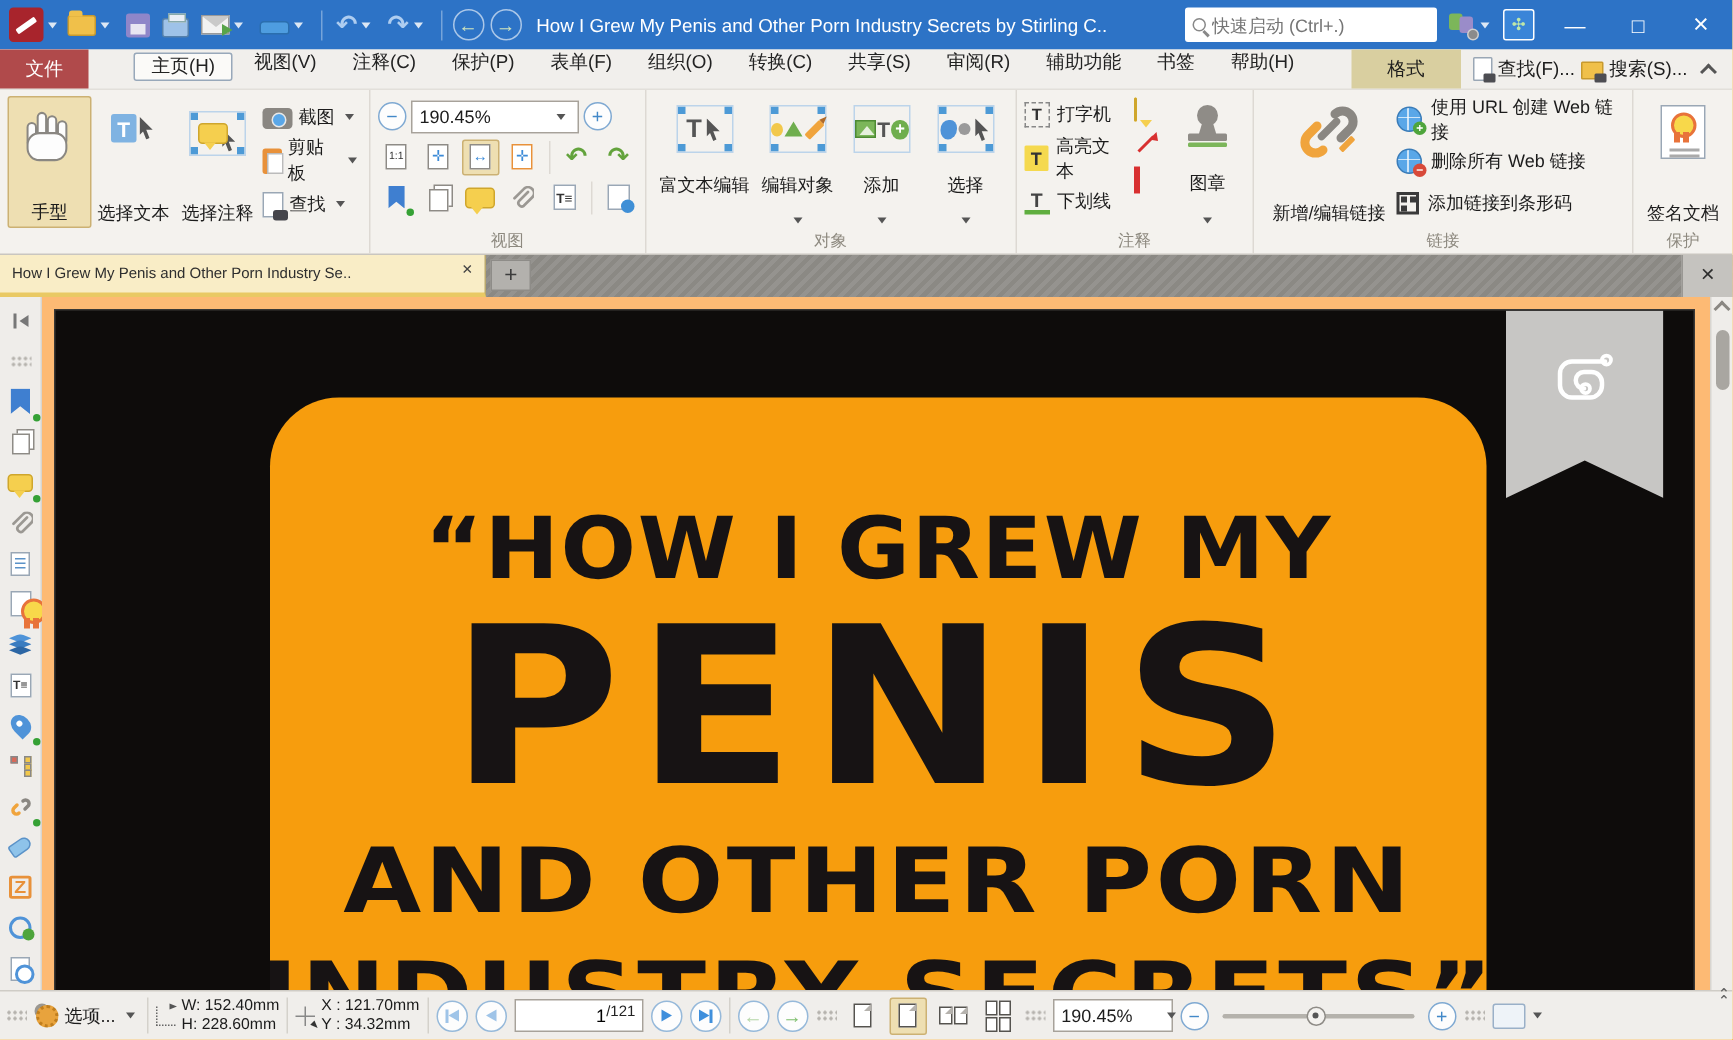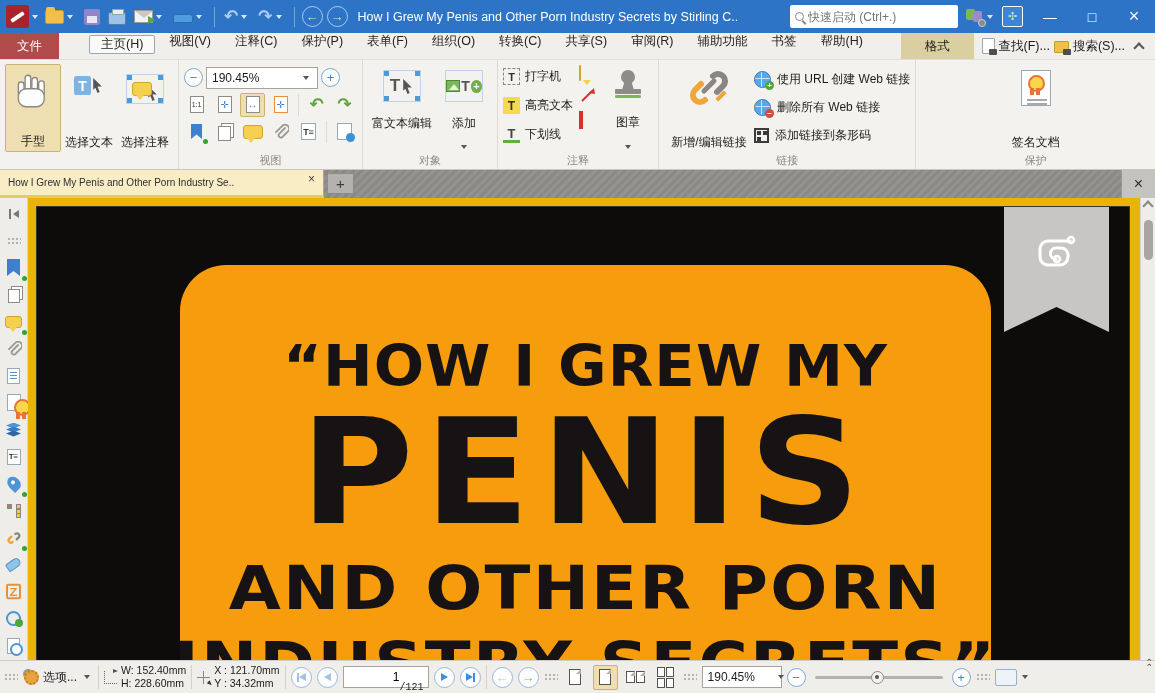--- a/index.html
+++ b/index.html
@@ -168,21 +168,21 @@
 .sb-struct i:nth-child(2){right:0;top:0;}
 .sb-struct i:nth-child(3){right:0;top:5px;}
 .sb-struct i:nth-child(4){right:0;bottom:0;}
 .sb-tag{width:15px;height:9px;background:#8ec3ea;border-radius:2px 5px 5px 2px;transform:rotate(-35deg);border:1px solid #5a92c8;}
 .sb-z{font-size:13px;font-weight:bold;color:#e8913a;border:2px solid #e8913a;line-height:1;padding:0 2px;border-radius:2px;transform:scaleY(.9);}
 .sb-acc{width:15px;height:15px;border-radius:50%;border:2px solid #4f93d8;position:relative;}
 .sb-acc:after{content:"";position:absolute;right:-4px;bottom:-3px;width:8px;height:8px;border-radius:50%;background:#4ea53c;}
 .sb-accdoc{width:13px;height:16px;background:#fff;border:1px solid #9aa7b5;position:relative;}
 .sb-accdoc:after{content:"";position:absolute;right:-4px;bottom:-3px;width:9px;height:9px;border-radius:50%;border:2px solid #4f93d8;background:#fff;}
 .sb-chain{width:16px;height:12px;}
-.viewport{flex:1;position:relative;background:#eab308;overflow:hidden;}
+.viewport{flex:1;position:relative;background:#fdba74;overflow:hidden;}
 .page{position:absolute;left:8px;top:8px;right:10px;height:600px;background:#0e0c0b;border:1px solid #3a3836;}
 .orangebox{position:absolute;left:143px;top:58px;width:811px;height:560px;background:#f79d0d;border-radius:46px;text-align:center;color:#171314;overflow:hidden;}
 .l1{margin-top:68px;font-size:57px;font-weight:bold;letter-spacing:1px;font-family:"DejaVu Sans",sans-serif;transform:scaleX(1.04);}
 .l2{font-size:146px;font-weight:bold;line-height:1.0;letter-spacing:10px;font-family:"DejaVu Sans",sans-serif;transform:scaleX(1.06);}
 .l3{font-size:60px;font-weight:bold;letter-spacing:2px;margin-top:8px;font-family:"DejaVu Sans",sans-serif;transform:scaleX(1.12);}
 .l4{font-size:60px;font-weight:bold;letter-spacing:2px;margin-top:6px;font-family:"DejaVu Sans",sans-serif;transform:scaleX(1.12);}
 .ribmark{position:absolute;left:967px;top:0;width:105px;height:125px;background:#c7c6c4;clip-path:polygon(0 0,100% 0,100% 100%,50% 80%,0 100%);display:flex;align-items:flex-start;justify-content:center;}
 .scrollbar{width:15px;background:#efedea;border-left:1px solid #d8d5d0;position:relative;}
 .sb-up{position:absolute;top:4px;left:3px;width:8px;height:8px;border-left:2px solid #8a8782;border-top:2px solid #8a8782;transform:rotate(45deg);}
 .sb-thumb{position:absolute;top:22px;left:3px;width:9px;height:40px;background:#a9a6a1;border-radius:5px;}
@@ -202,21 +202,21 @@
 .ncirc{width:21px;height:21px;border-radius:50%;border:1px solid #96b9da;background:#fdfdfd;display:flex;align-items:center;justify-content:center;position:relative;flex:none;}
 .tri{width:0;height:0;border-top:4.5px solid transparent;border-bottom:4.5px solid transparent;}
 .tri.r{border-left:7px solid #3f8fdc;}
 .tri.l{border-right:7px solid #9fc4e8;}
 .bar{width:2px;height:9px;background:#3f8fdc;}
 .bar.lt{background:#9fc4e8;}
 .ncirc.grn{color:#7fbf6e;font-size:13px;}
 .ncirc.grn.lt{color:#b5d6a8;}
 .pagebox{width:86px;height:22px;border:1px solid #a7a29a;background:#fff;display:flex;align-items:center;padding:0 4px;}
 .pagebox input{border:none;outline:none;width:40px;flex:1;text-align:right;font-size:12px;font-family:inherit;}
-.pagebox .tot{font-size:10px;color:#222;align-self:flex-start;margin-top:15px;font-family:Liberation Mono, monospace;}
+.pagebox .tot{font-size:10px;color:#222;align-self:flex-start;margin-top:2px;}
 .laybtn{width:25px;height:25px;display:flex;align-items:center;justify-content:center;gap:1px;border-radius:2px;}
 .laybtn.sel{background:#eedfb2;border:1px solid #ccb173;}
 .lpg{width:12px;height:16px;border:1px solid #55534f;background:#fff;position:relative;}
 .lpg:after{content:"";position:absolute;right:-1px;top:-1px;border-left:5px solid transparent;border-bottom:5px solid #b5b2ad;}
 .lpg.sm{width:9px;height:12px;}
 .lgrid{display:grid;grid-template-columns:8px 8px;grid-gap:1px;}
 .lgrid i{width:8px;height:10px;border:1px solid #55534f;background:#fff;}
 .slider{width:128px;height:3px;background:#b5b2ac;border-radius:2px;position:relative;margin:0 4px;}
 .sthumb{position:absolute;left:56px;top:-5px;width:13px;height:13px;border-radius:50%;background:#f4f2ef;border:1px solid #8e8b86;}
 .sthumb:after{content:"";position:absolute;left:3.5px;top:3.5px;width:4px;height:4px;border-radius:50%;background:#555;}
@@ -347,20 +347,37 @@
       </div>
       <div class="bigbtn">
         <span class="dots4" style="width:38px;height:30px;display:flex;align-items:center;justify-content:center;border:1px solid #bcd4ea;margin-top:4px;">
             <span class="bubble"></span>
             <svg class="curs" viewBox="0 0 12 14" style="margin-left:-6px;margin-top:8px;">
               <polygon points="2,0 10,8 6,8 8,13 6,14 4,9 2,11" fill="#555"></polygon>
             </svg>
           </span>
         <span class="blabel">选择注释</span>
       </div>
+      <div class="scol">
+        <div class="srow">
+            <span class="camera"></span>
+            <span>截图</span>
+            <span class="car dk"></span>
+          </div>
+        <div class="srow">
+            <span class="clipbd"></span>
+            <span>剪贴板</span>
+            <span class="car dk"></span>
+          </div>
+        <div class="srow">
+            <span class="finddoc"></span>
+            <span>查找</span>
+            <span class="car dk"></span>
+          </div>
+      </div>
     </div>
 
     <div class="rgroup" style="flex-direction:column;align-items:stretch;">
       <div class="vrow">
         <div class="circbtn">
             <span>−</span>
           </div>
         <div class="combo" style="width:112px;">
             <span class="val">190.45%</span>
             <span class="car dk"></span>
@@ -422,26 +439,46 @@
         <span class="selframe dots4">
             <span class="objT">T</span>
             <svg class="curs" viewBox="0 0 12 14">
               <polygon points="2,0 10,8 6,8 8,13 6,14 4,9 2,11" fill="#555"></polygon>
             </svg>
           </span>
         <span class="blabel">富文本编辑</span>
           <span style="height:4px;"></span>
       </div>
       <div class="bigbtn">
+        <span class="selframe dots4">
+            <span class="shp-c"></span>
+            <span class="shp-t"></span>
+            <span class="pencil"></span>
+          </span>
+        <span class="blabel">编辑对象</span>
+          <span class="car dk"></span>
+      </div>
+      <div class="bigbtn">
         <span class="selframe">
             <span class="imgic"></span>
             <span class="objT" style="font-size:14px;">T</span>
             <span class="plusc">+</span>
           </span>
         <span class="blabel">添加</span>
+          <span class="car dk"></span>
+      </div>
+      <div class="bigbtn">
+        <span class="selframe dots4">
+            <span class="blob"></span>
+            <span class="blob gr"></span>
+            <svg class="curs" viewBox="0 0 12 14">
+              <polygon points="2,0 10,8 6,8 8,13 6,14 4,9 2,11" fill="#555"></polygon>
+            </svg>
+          </span>
+        <span class="blabel">选择</span>
           <span class="car dk"></span>
       </div>
       <div class="glabel">对象</div>
     </div>
 
     <div class="rgroup">
       <div class="cmt-left">
         <div class="crow">
             <span class="typw">T</span>
             <span>打字机</span>

